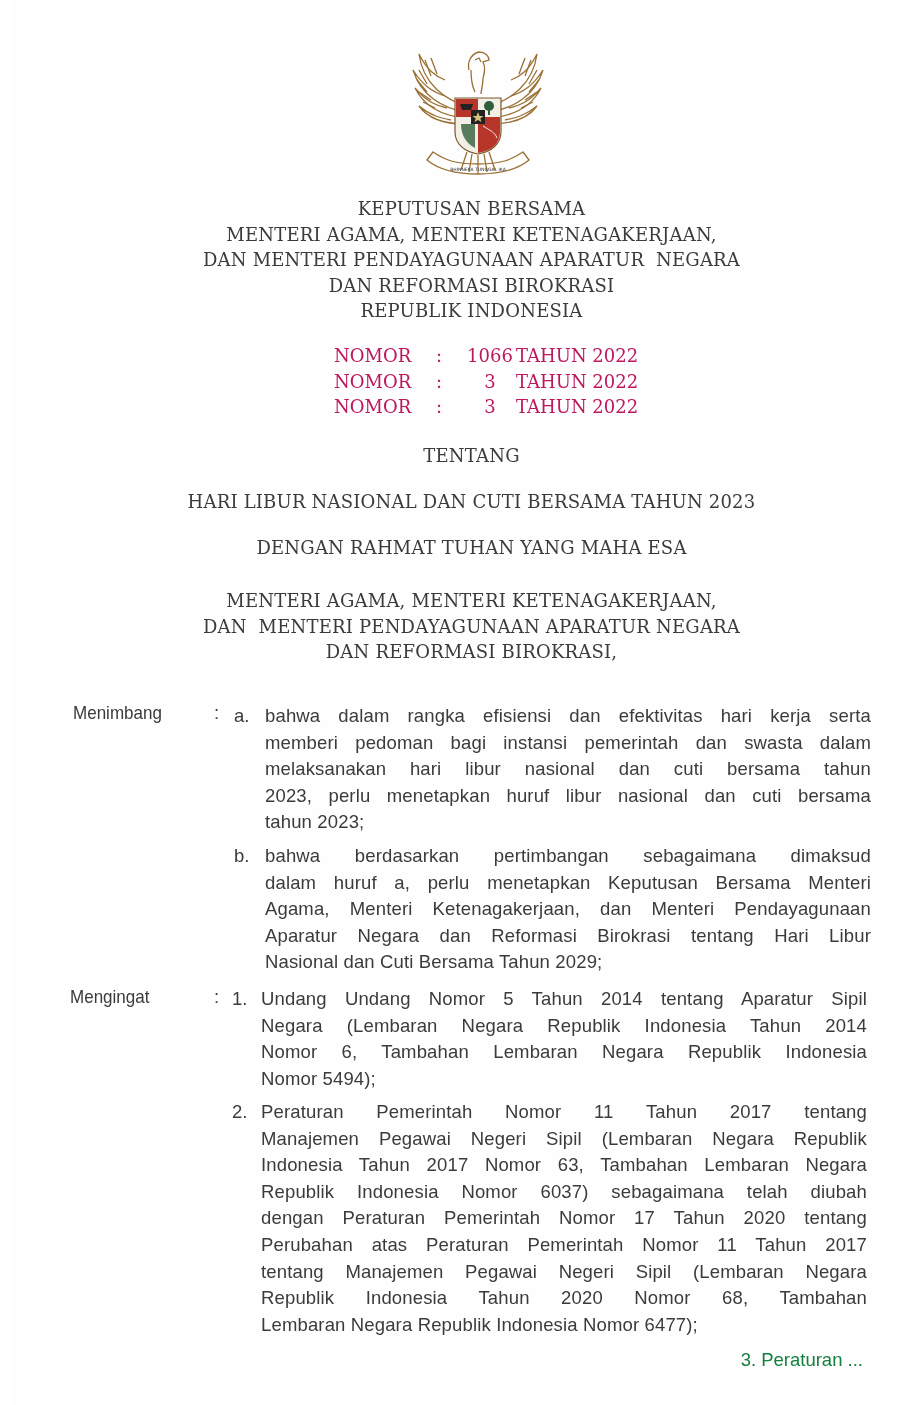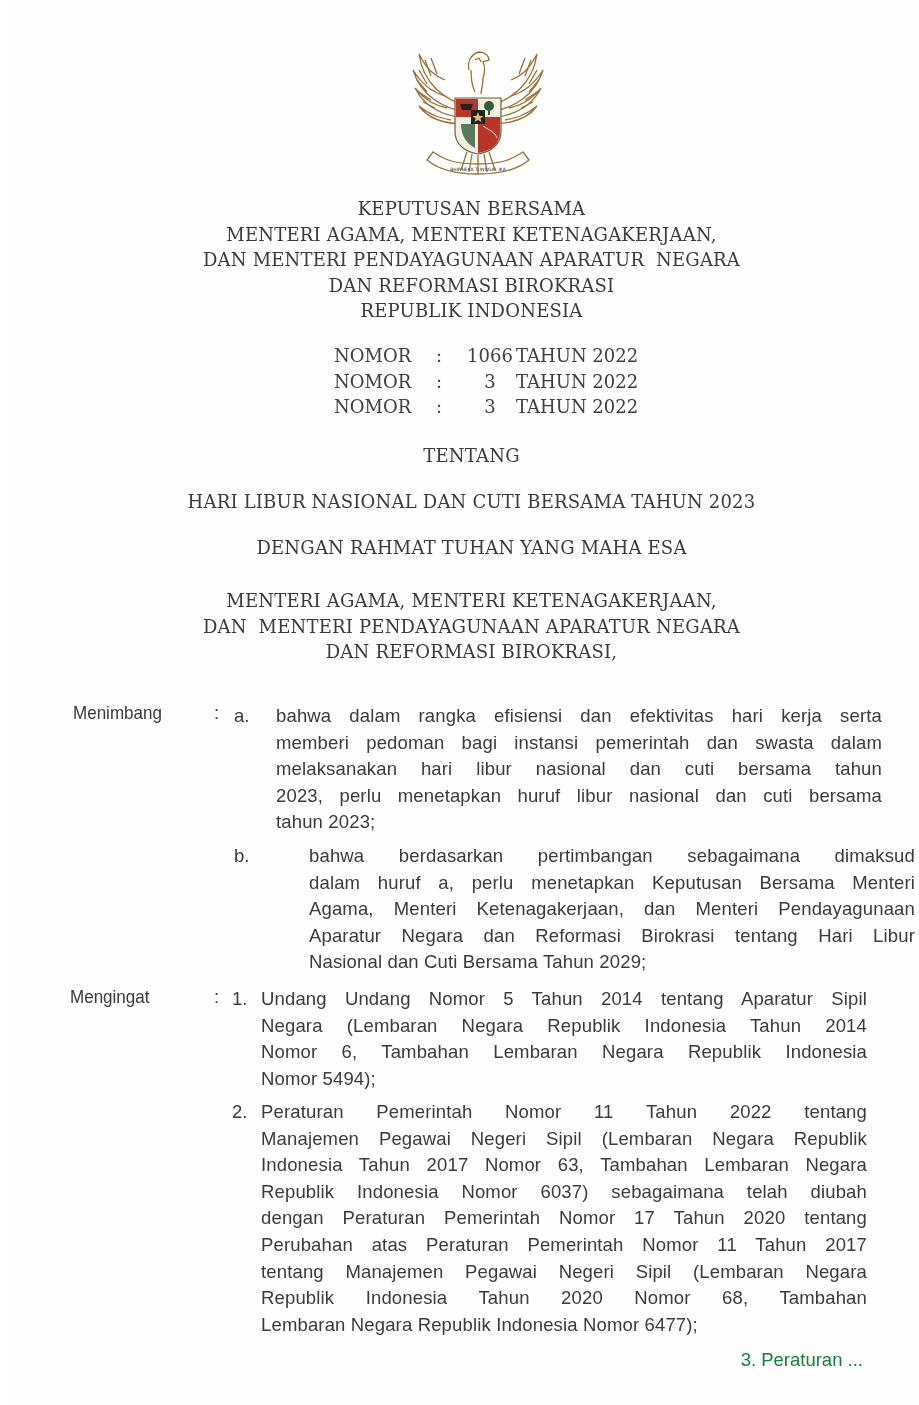--- a/index.html
+++ b/index.html
@@ -40,21 +40,21 @@
     .center-line {
       display: block;
       line-height: 25.5px;
       white-space: pre;
     }
     .nomor-table {
       position: absolute;
       left: 322px;
       top: 343px;
       font-size: 18px;
-      color: #404040;
+      color: #be185d;
       border-collapse: collapse;
     }
     .nomor-table td {
       padding: 0;
       height: 25.5px;
       vertical-align: middle;
       white-space: pre;
     }
     .nomor-table .c-label { width: 102px; }
     .nomor-table .c-colon { width: 28px; }
@@ -212,32 +212,32 @@
     <span class="center-line">DAN  MENTERI PENDAYAGUNAAN APARATUR NEGARA</span>
     <span class="center-line">DAN REFORMASI BIROKRASI,</span>
   </div>
 
   <div class="section">
     <span class="section-label" style="left:61px; top:702px;">Menimbang</span>
     <span class="section-colon" style="left:202px; top:702px;">:</span>
 
     <div class="item">
       <span class="item-marker" style="left:222px; top:705px;">a.</span>
-      <div class="item-text" style="left:253px; top:703px;margin-left:11px;">
+      <div class="item-text" style="left:253px; top:703px;">
         <span class="ln">bahwa dalam rangka efisiensi dan efektivitas hari kerja serta</span>
         <span class="ln">memberi pedoman bagi instansi pemerintah dan swasta dalam</span>
         <span class="ln">melaksanakan hari libur nasional dan cuti bersama tahun</span>
         <span class="ln">2023, perlu menetapkan huruf libur nasional dan cuti bersama</span>
         <span class="ln last">tahun 2023;</span>
       </div>
     </div>
 
     <div class="item">
       <span class="item-marker" style="left:222px; top:845px;">b.</span>
-      <div class="item-text" style="left:253px; top:843px;margin-left:44px;">
+      <div class="item-text" style="left:253px; top:843px;">
         <span class="ln">bahwa berdasarkan pertimbangan sebagaimana dimaksud</span>
         <span class="ln">dalam huruf a, perlu menetapkan Keputusan Bersama Menteri</span>
         <span class="ln">Agama, Menteri Ketenagakerjaan, dan Menteri Pendayagunaan</span>
         <span class="ln">Aparatur Negara dan Reformasi Birokrasi tentang Hari Libur</span>
         <span class="ln last">Nasional dan Cuti Bersama Tahun 2029;</span>
       </div>
     </div>
   </div>
 
   <div class="section">
@@ -250,21 +250,21 @@
         <span class="ln">Undang Undang Nomor 5 Tahun 2014 tentang Aparatur Sipil</span>
         <span class="ln">Negara (Lembaran Negara Republik Indonesia Tahun 2014</span>
         <span class="ln">Nomor 6, Tambahan Lembaran Negara Republik Indonesia</span>
         <span class="ln last">Nomor 5494);</span>
       </div>
     </div>
 
     <div class="item">
       <span class="item-marker" style="left:220px; top:1101px;">2.</span>
       <div class="item-text" style="left:249px; top:1099px;">
-        <span class="ln">Peraturan Pemerintah Nomor 11 Tahun 2022 tentang</span>
+        <span class="ln">Peraturan Pemerintah Nomor 11 Tahun 2017 tentang</span>
         <span class="ln">Manajemen Pegawai Negeri Sipil (Lembaran Negara Republik</span>
         <span class="ln">Indonesia Tahun 2017 Nomor 63, Tambahan Lembaran Negara</span>
         <span class="ln">Republik Indonesia Nomor 6037) sebagaimana telah diubah</span>
         <span class="ln">dengan Peraturan Pemerintah Nomor 17 Tahun 2020 tentang</span>
         <span class="ln">Perubahan atas Peraturan Pemerintah Nomor 11 Tahun 2017</span>
         <span class="ln">tentang Manajemen Pegawai Negeri Sipil (Lembaran Negara</span>
         <span class="ln">Republik Indonesia Tahun 2020 Nomor 68, Tambahan</span>
         <span class="ln last">Lembaran Negara Republik Indonesia Nomor 6477);</span>
       </div>
     </div>

